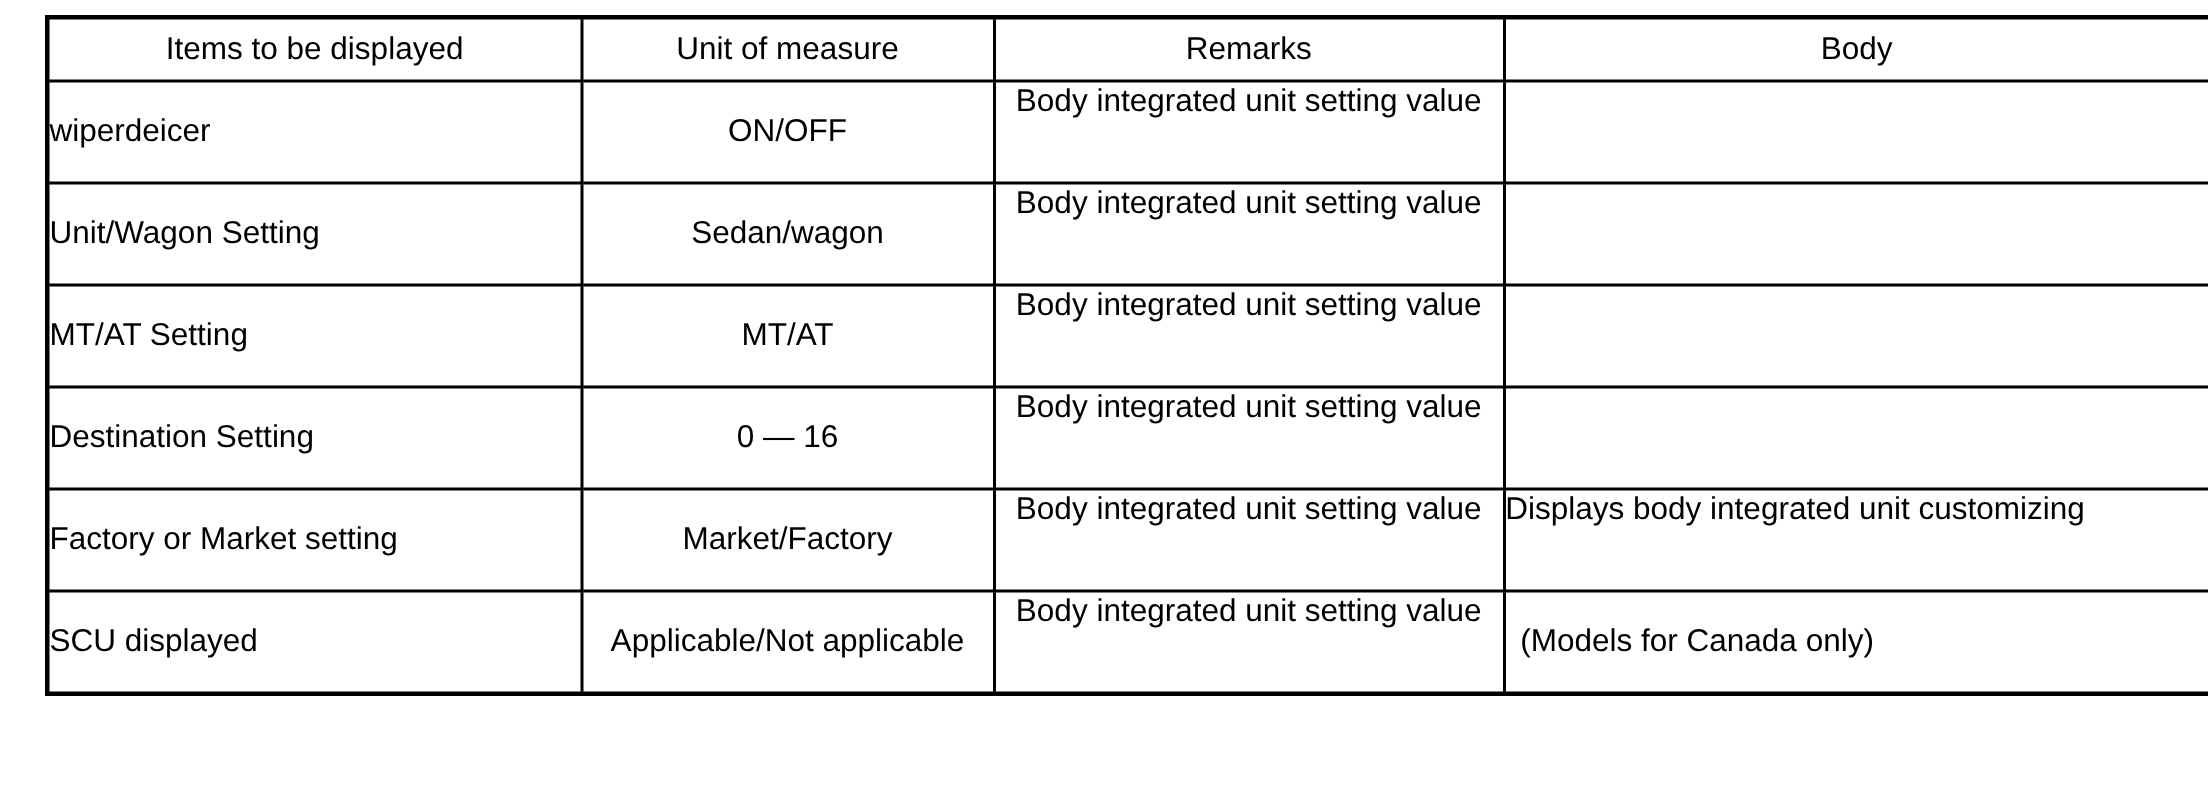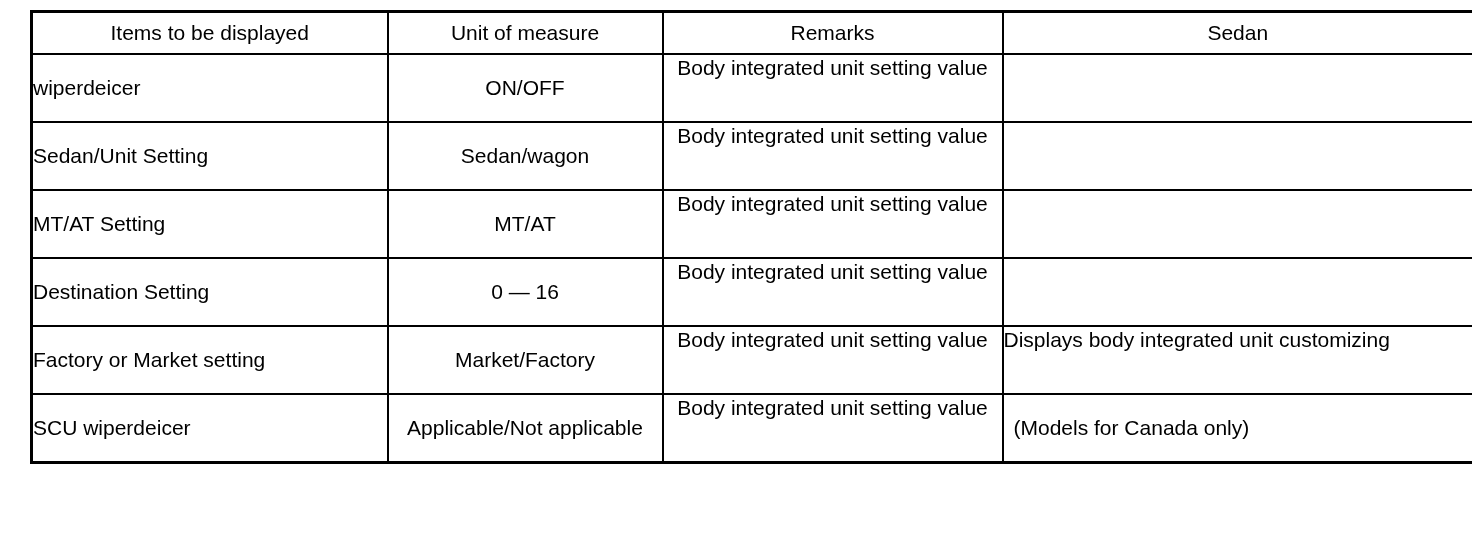--- a/index.html
+++ b/index.html
@@ -106,35 +106,35 @@
       <col class="c-unit">
       <col class="c-remarks">
       <col class="c-note">
     </colgroup>
 
     <thead>
       <tr>
         <th>Items to be displayed</th>
         <th>Unit of measure</th>
         <th>Remarks</th>
-        <th>Sedan</th>
+        <th>Body</th>
       </tr>
     </thead>
 
     <tbody>
 
       <tr>
         <td class="cell-items">wiperdeicer</td>
         <td class="cell-unit">ON/OFF</td>
         <td class="cell-remarks">Body integrated unit setting value</td>
         <td class="cell-note is-empty"></td>
       </tr>
 
       <tr>
-        <td class="cell-items">Sedan/Unit Setting</td>
+        <td class="cell-items">Unit/Wagon Setting</td>
         <td class="cell-unit">Sedan/wagon</td>
         <td class="cell-remarks">Body integrated unit setting value</td>
         <td class="cell-note is-empty"></td>
       </tr>
 
       <tr>
         <td class="cell-items">MT/AT Setting</td>
         <td class="cell-unit">MT/AT</td>
         <td class="cell-remarks">Body integrated unit setting value</td>
         <td class="cell-note is-empty"></td>
@@ -149,21 +149,21 @@
       </tr>
 
       <tr>
         <td class="cell-items">Factory or Market setting</td>
         <td class="cell-unit">Market/Factory</td>
         <td class="cell-remarks">Body integrated unit setting value</td>
         <td class="cell-note">Displays body integrated unit customizing</td>
       </tr>
 
       <tr>
-        <td class="cell-items">SCU wiperdeicer</td>
+        <td class="cell-items">SCU displayed</td>
         <td class="cell-unit">Applicable/Not applicable</td>
         <td class="cell-remarks">Body integrated unit setting value</td>
         <td class="cell-note">(Models for Canada only)</td>
       </tr>
 
     </tbody>
   </table>
 
 </div>
 

